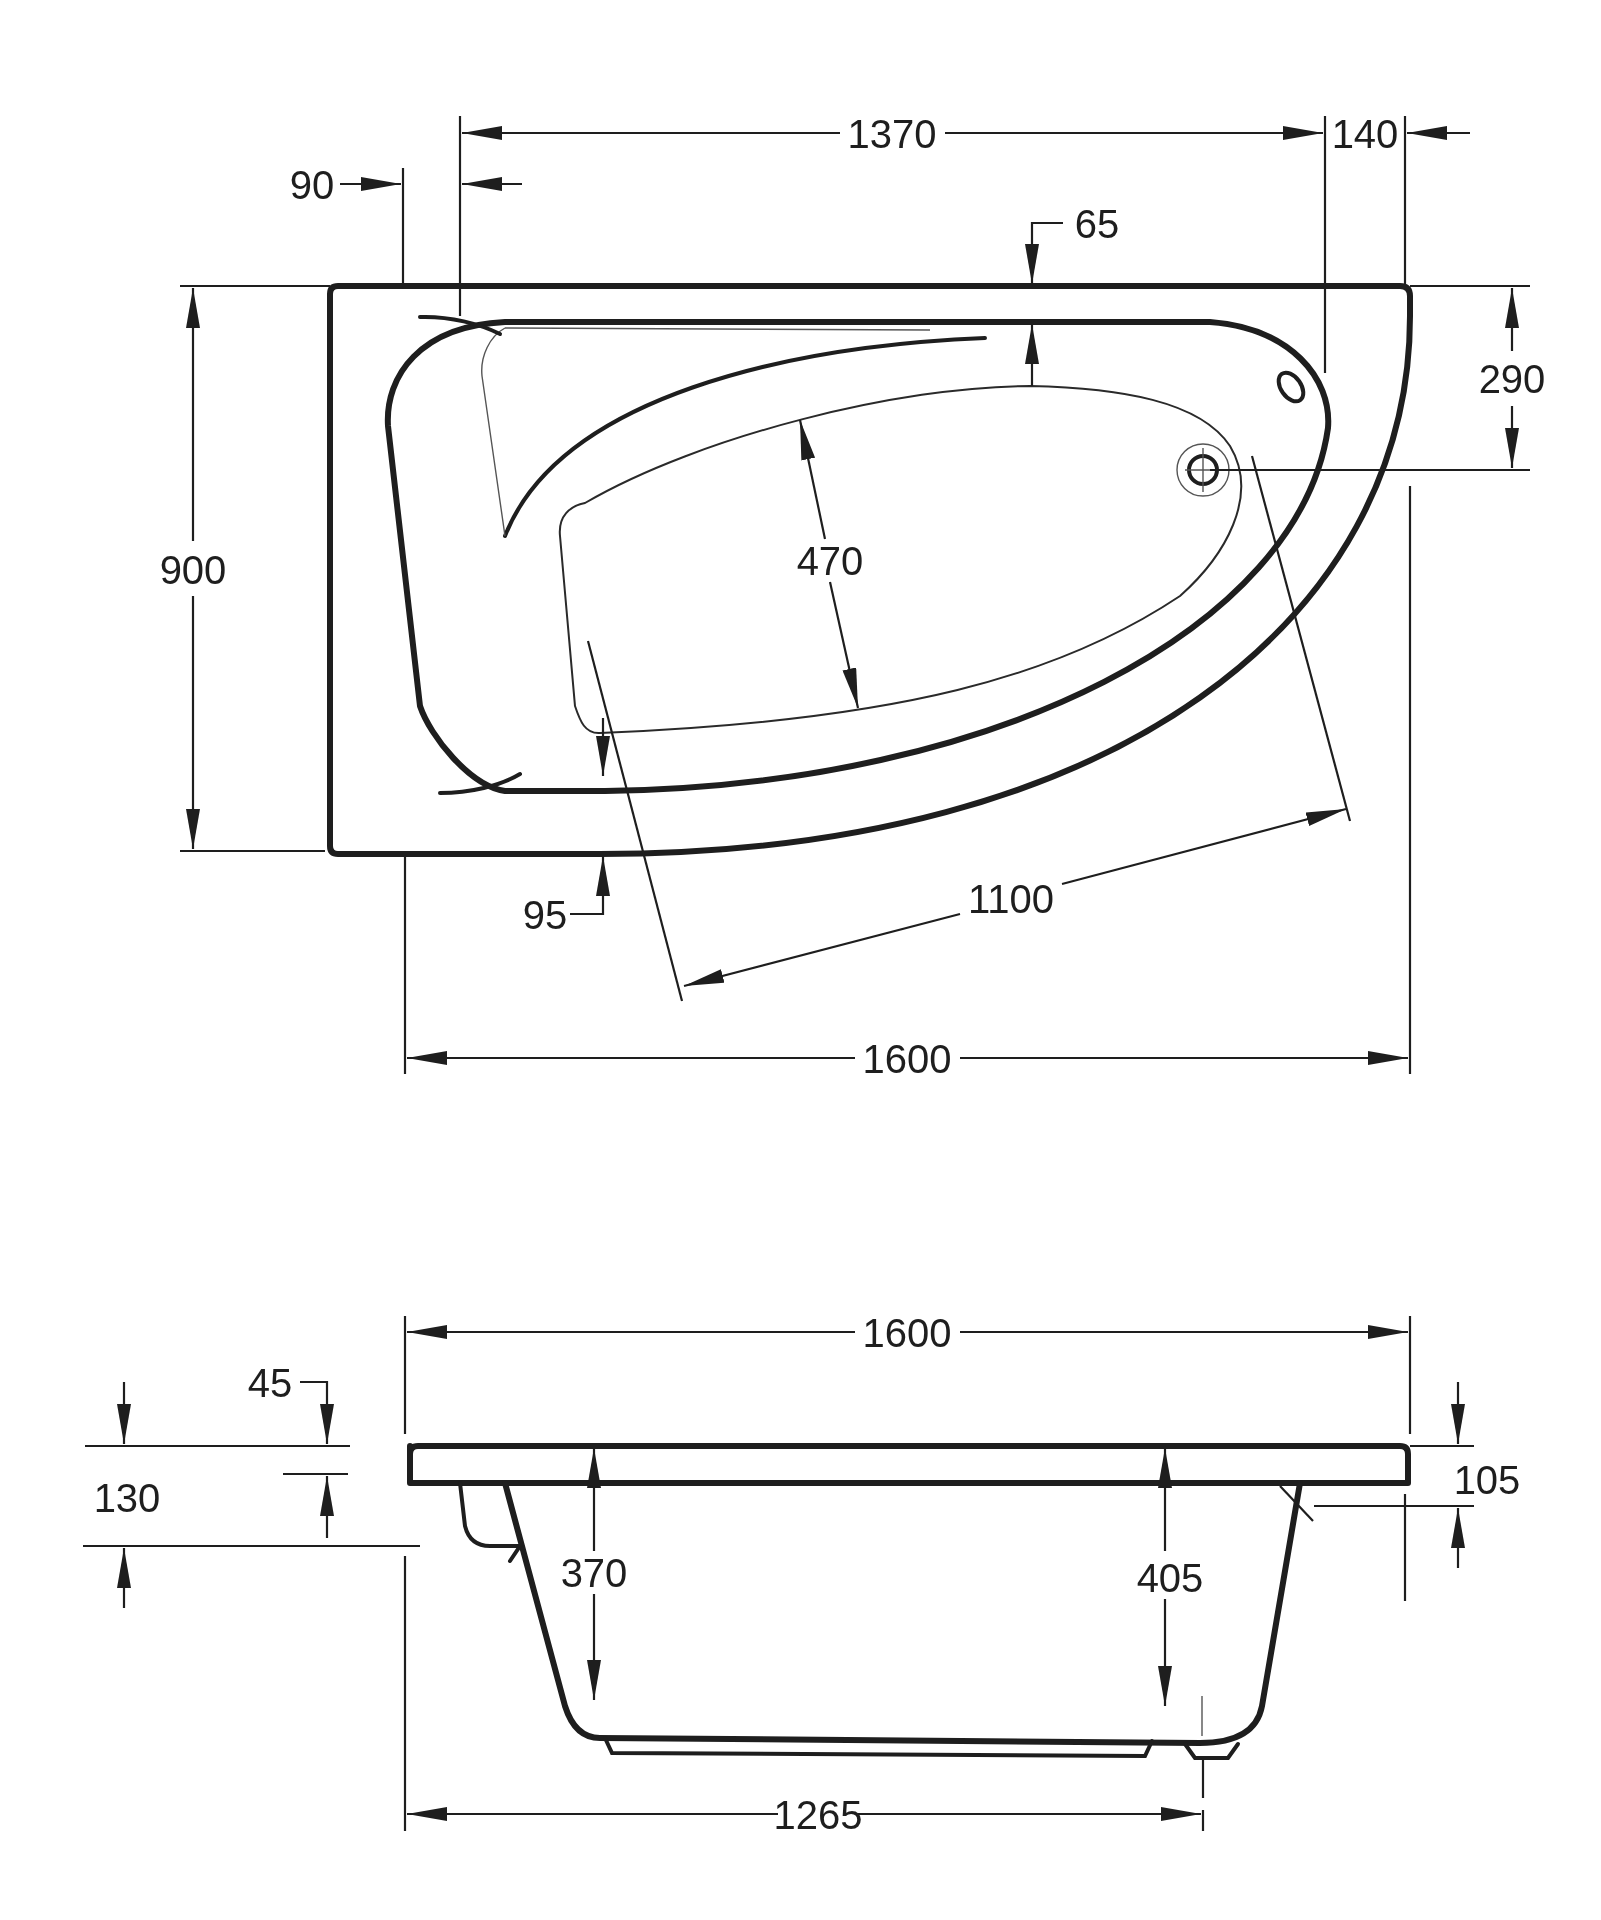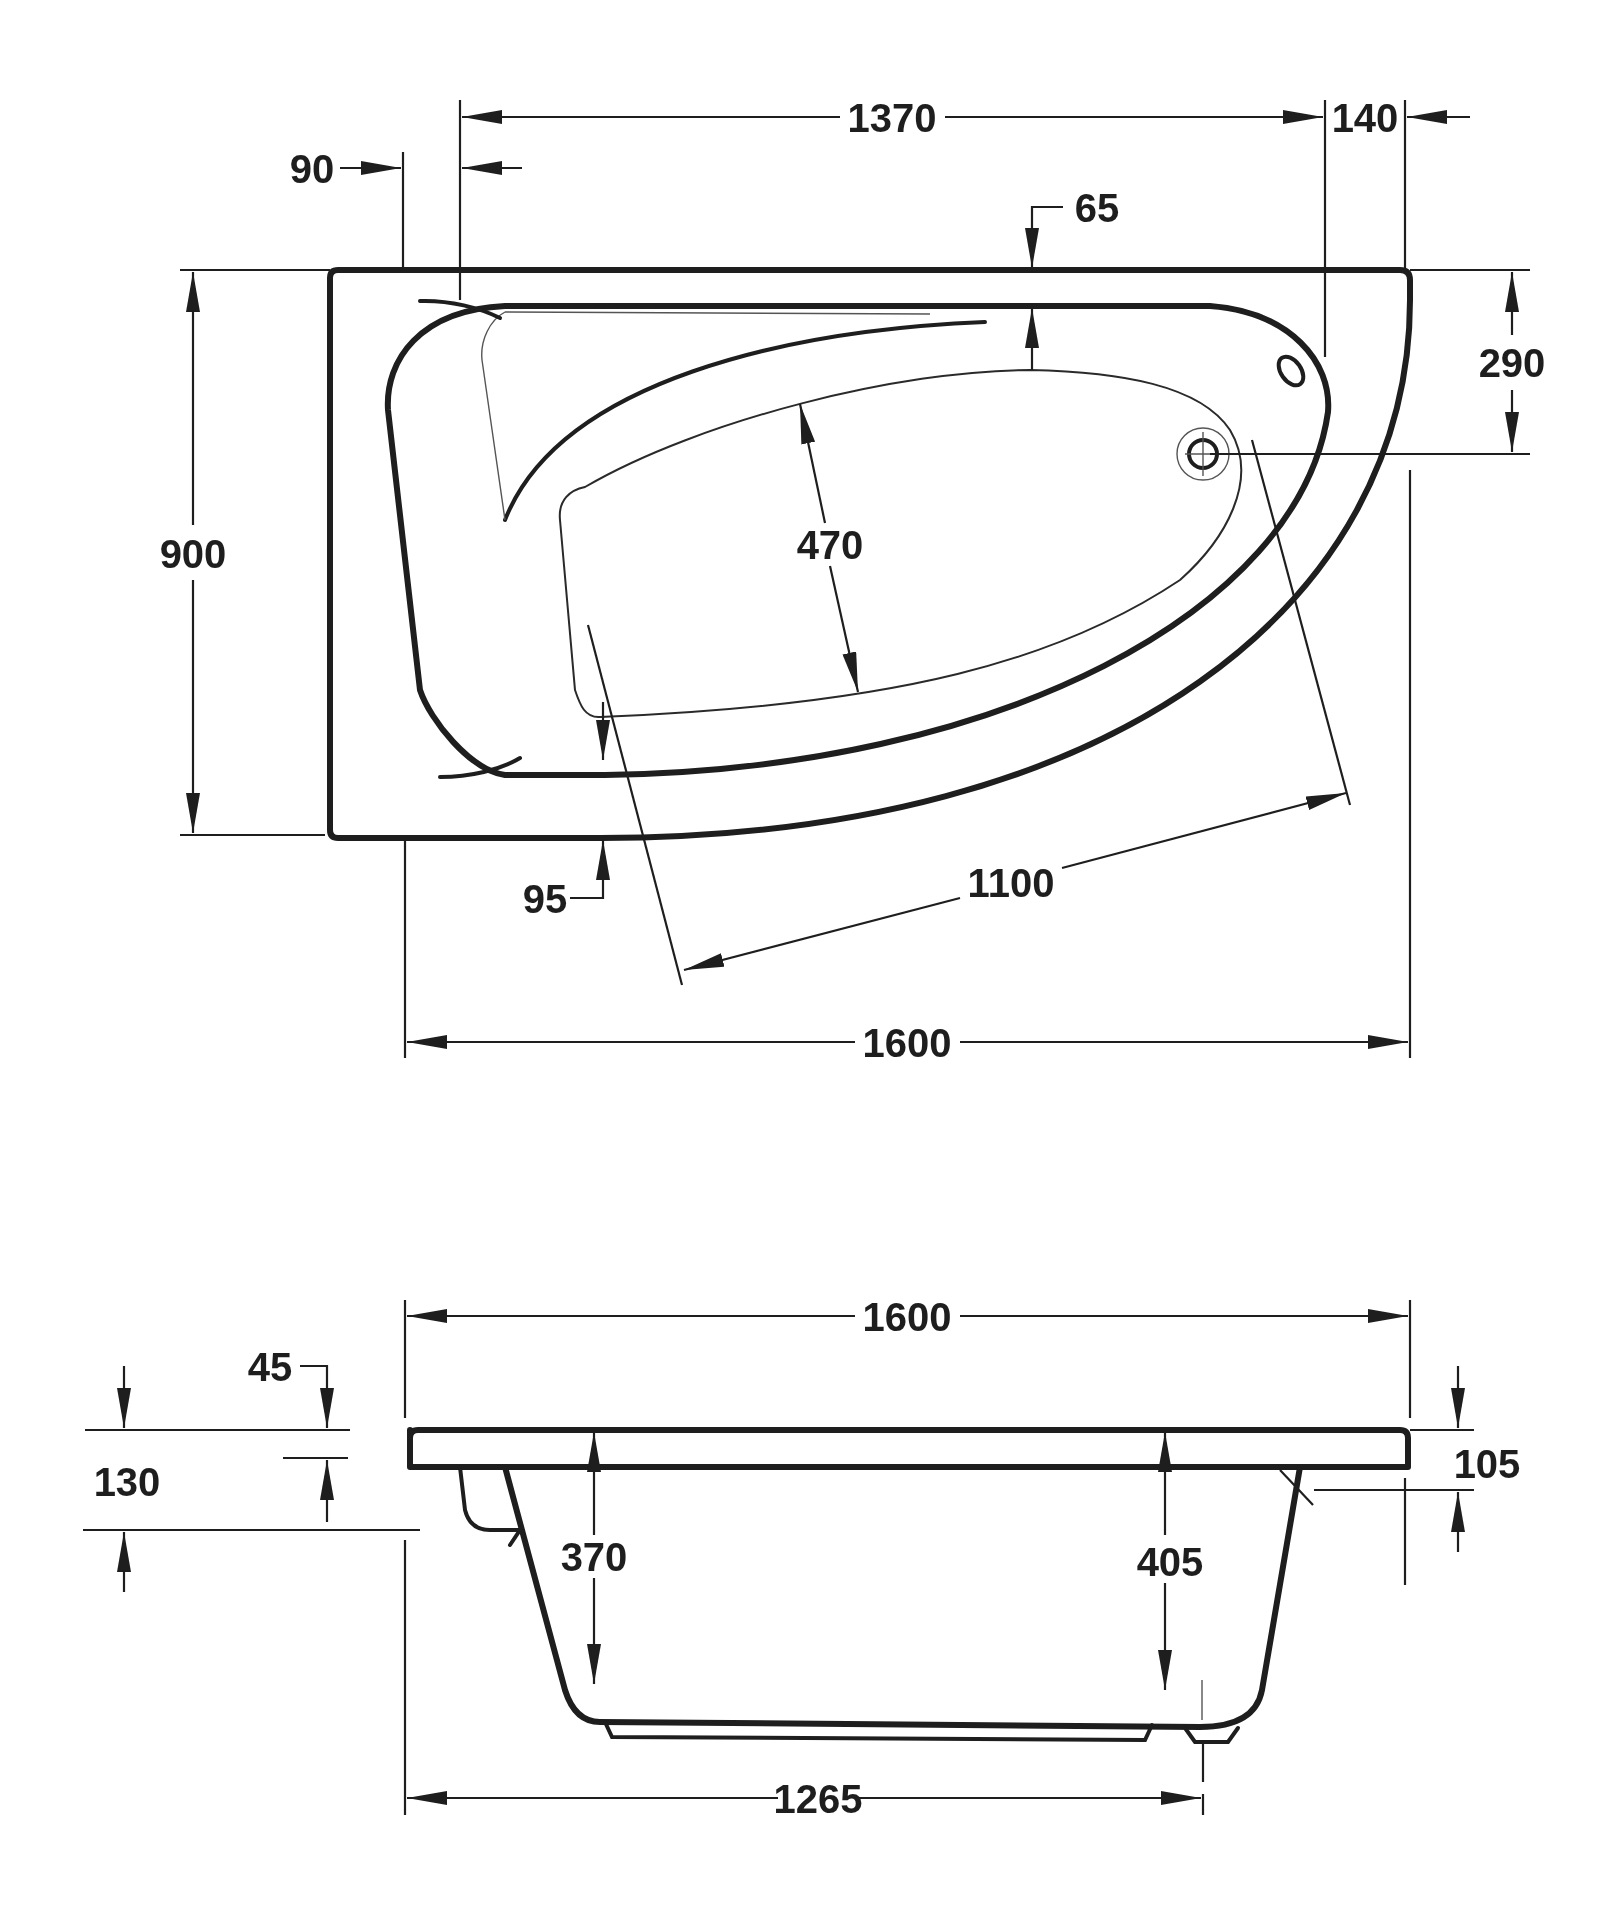--- a/index.html
+++ b/index.html
@@ -1,17 +1,17 @@
 <!DOCTYPE html>
 <html><head>
 <meta charset="utf-8">
 <style>
   html, body { margin: 0; padding: 0; background: #ffffff; }
   body { width: 1601px; height: 1920px; overflow: hidden; }
-  #drawing { position: absolute; left: 0; top: 0; width: 1601px; height: 1719px; font-weight: bold; }
+  #drawing { position: absolute; left: 0; top: 16px; width: 1601px; height: 1719px; }
   svg text { font-family: "Liberation Sans", sans-serif; font-size: 40px; fill: #1e1e1e; }
   .thick { stroke: #1e1e1e; stroke-width: 6; fill: none; stroke-linejoin: round; stroke-linecap: round; }
   .med { stroke: #1e1e1e; stroke-width: 4; fill: none; stroke-linecap: round; }
   .thin { stroke: #2a2a2a; stroke-width: 2; fill: none; }
   .hair { stroke: #555; stroke-width: 1.4; fill: none; }
   .dim { stroke: #1e1e1e; stroke-width: 2.2; fill: none; }
   .arrow { fill: #1e1e1e; }
 </style>
 </head>
 <body>

